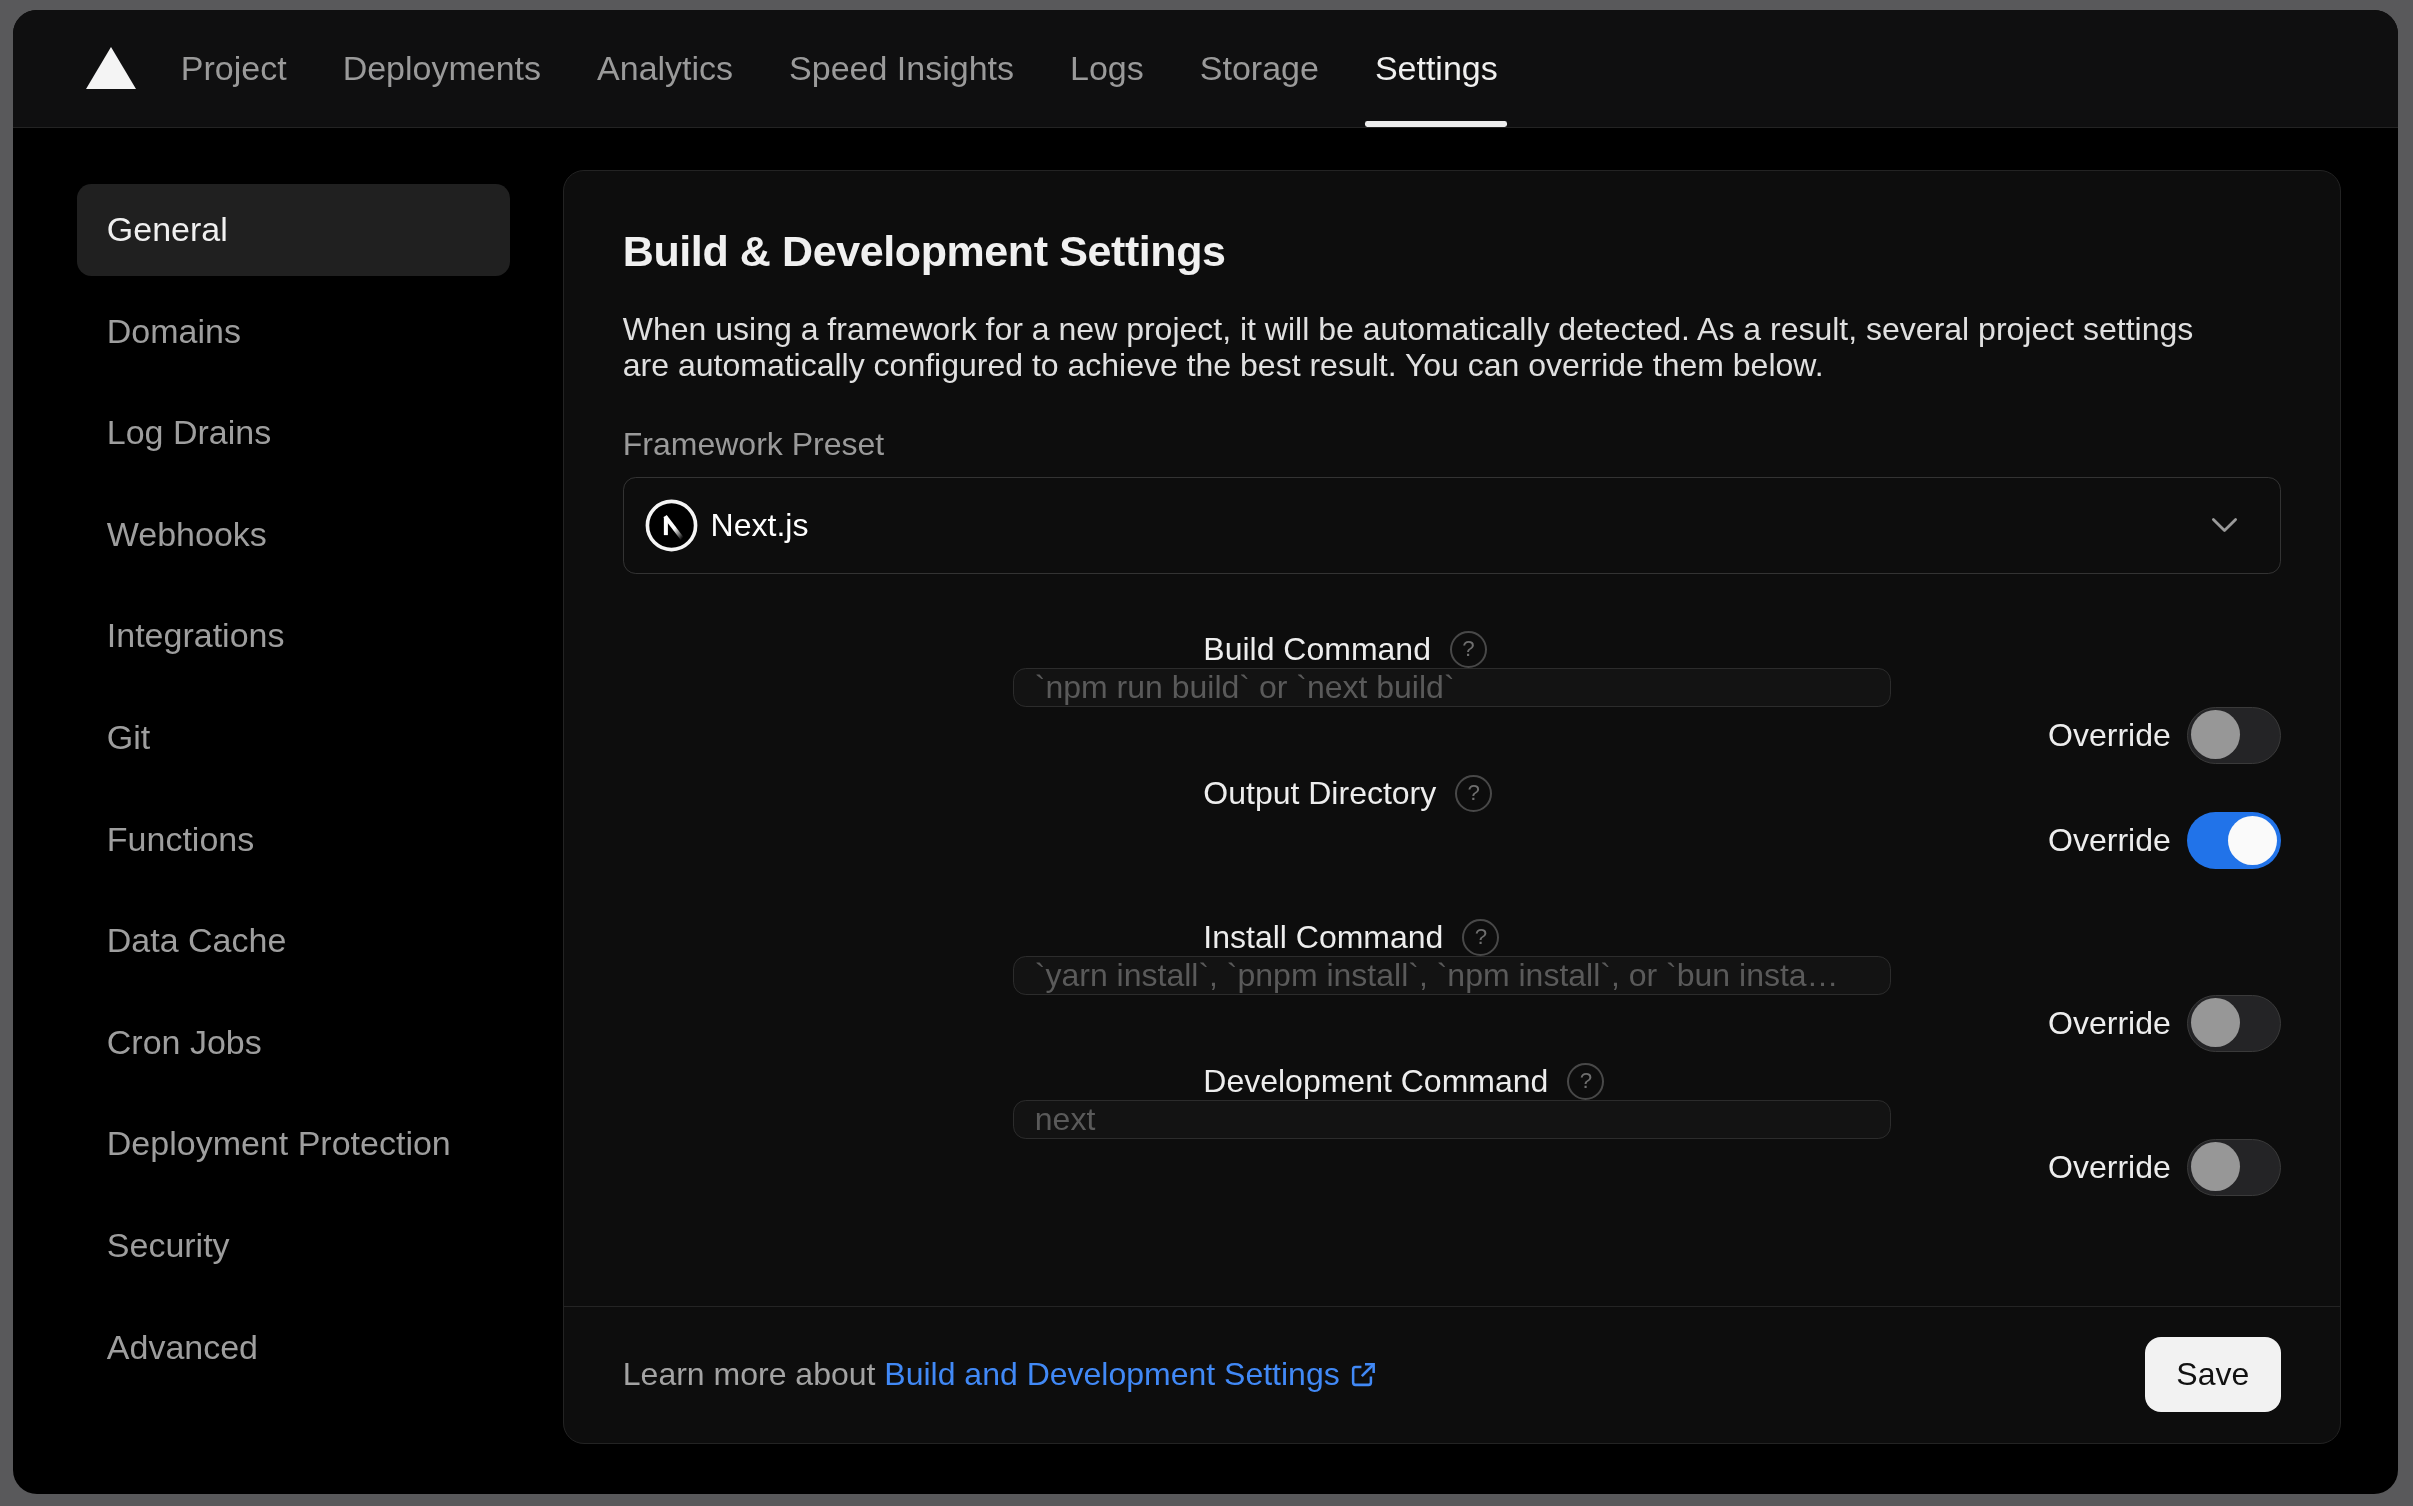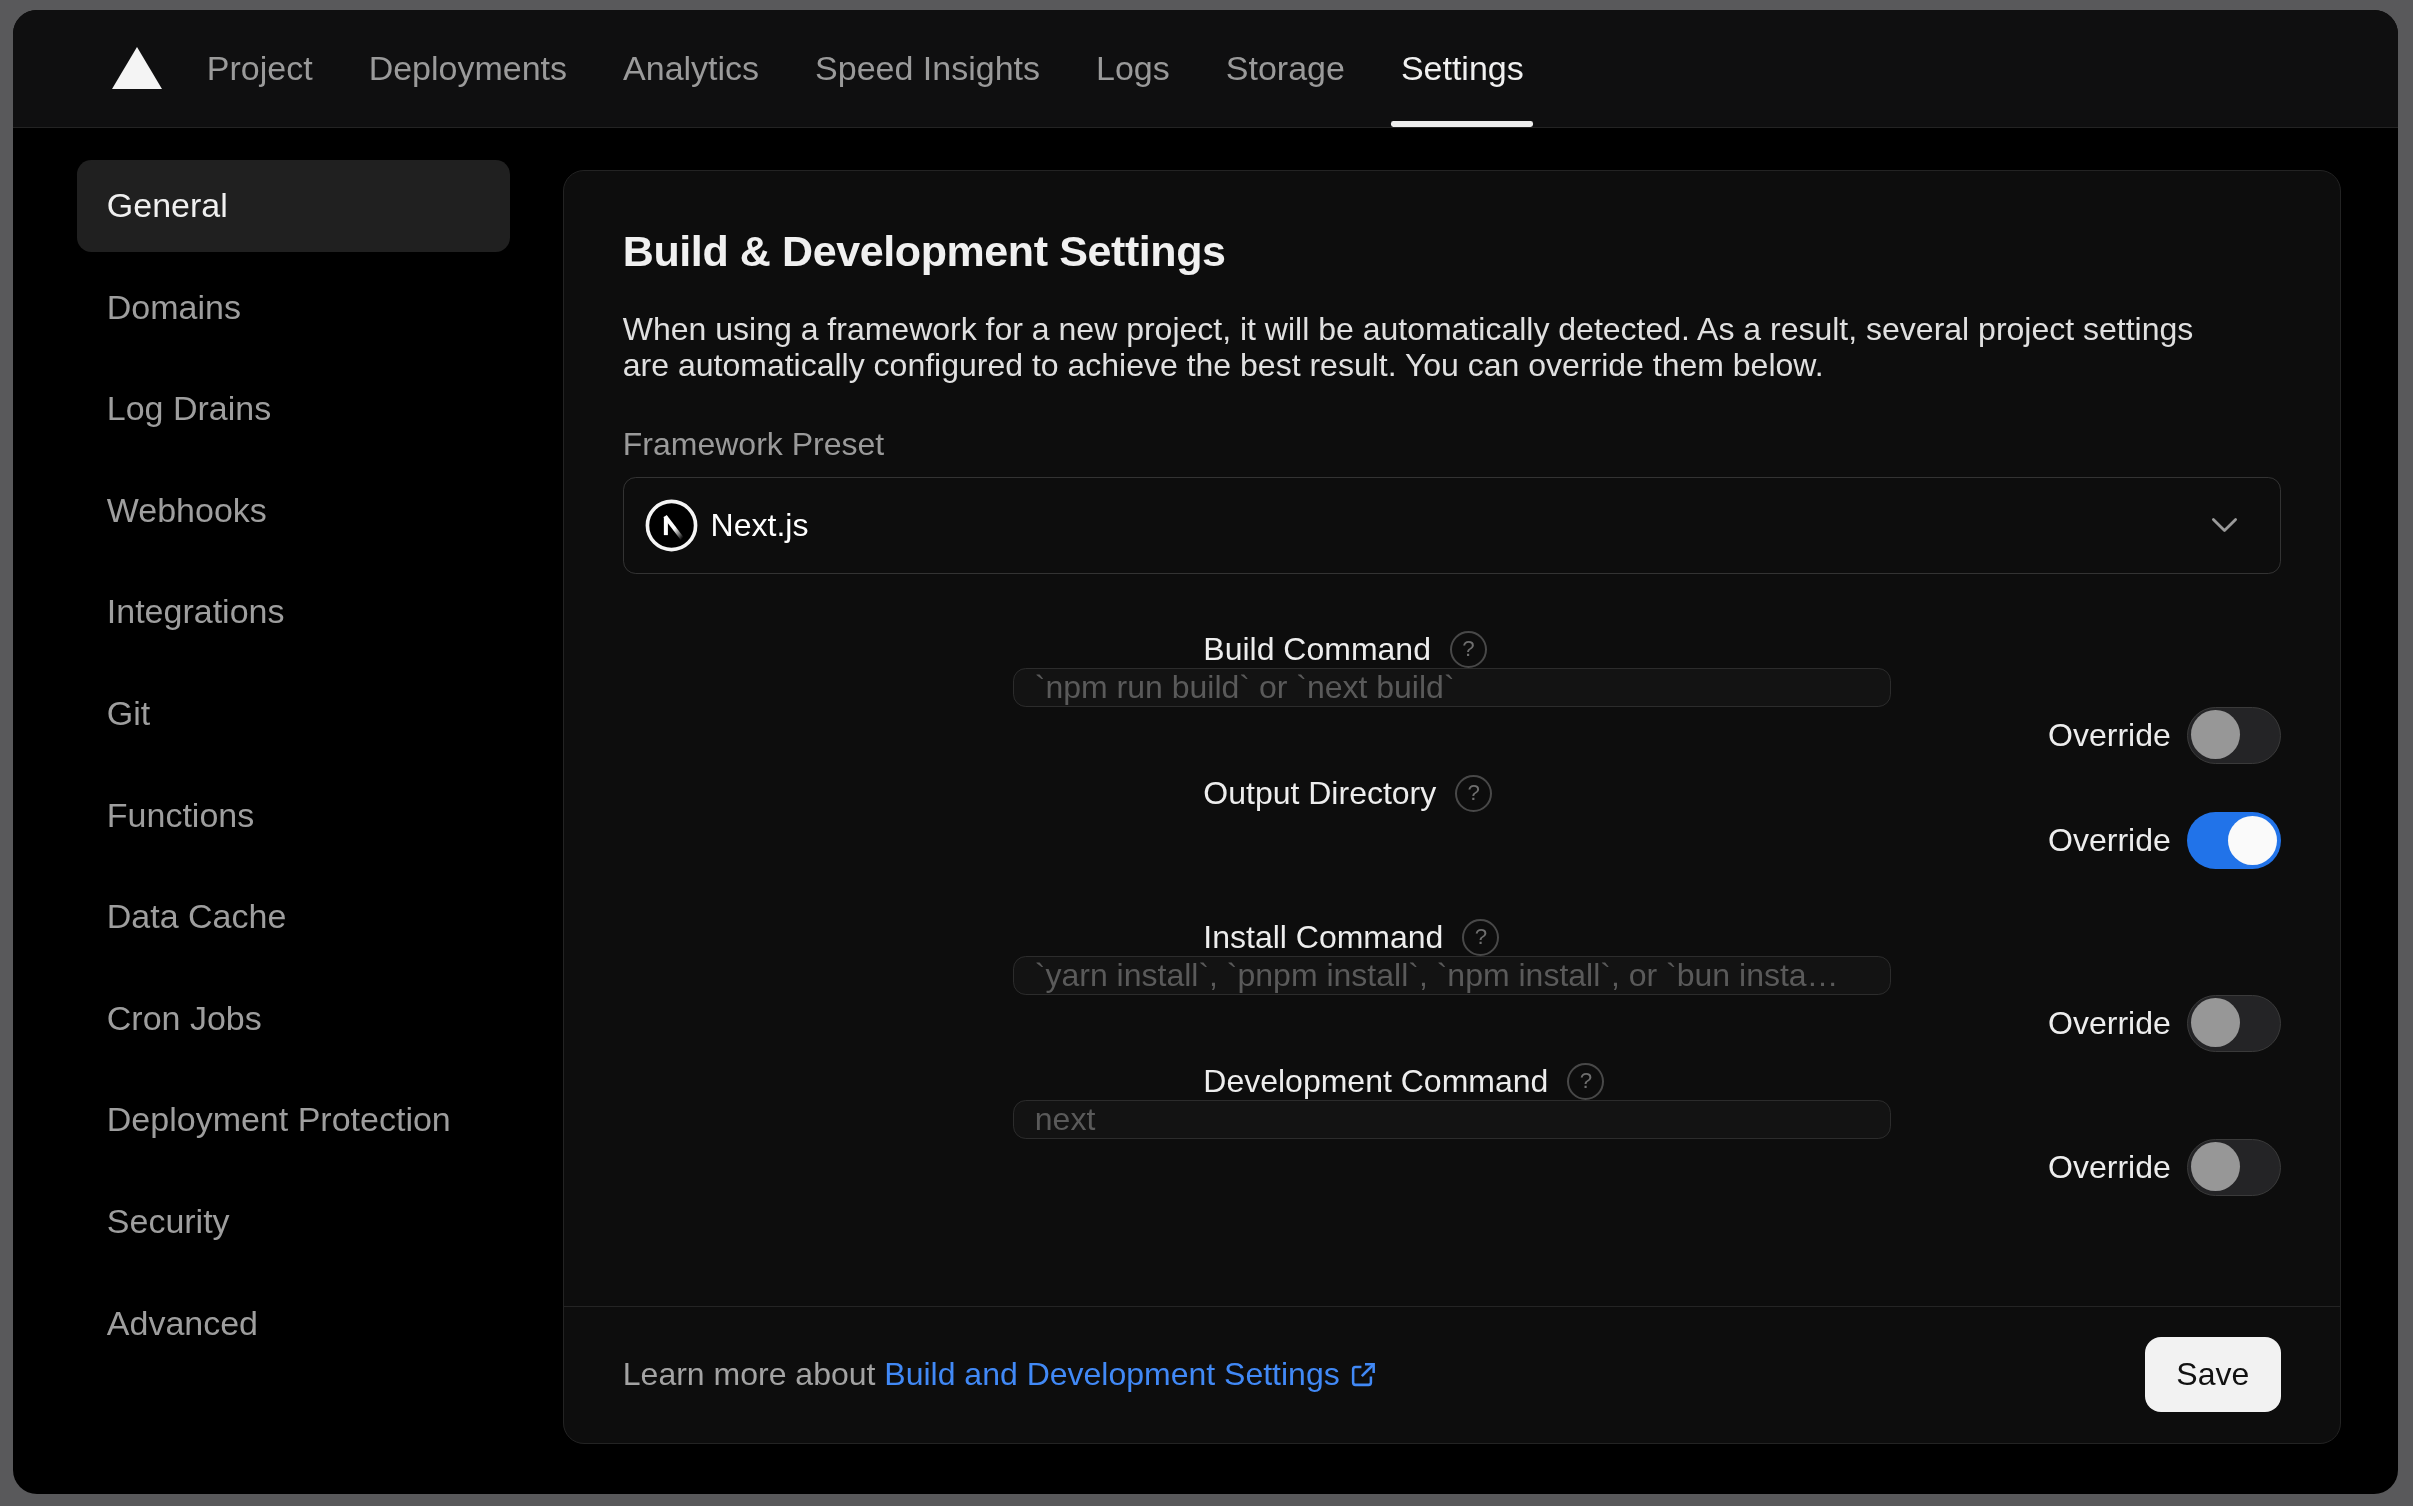--- a/index.html
+++ b/index.html
@@ -14,21 +14,21 @@
   .window {
     position:absolute; left:12.8px; top:9.6px;
     width:2385px; height:1484px;
     background:#000; border-radius:24px; overflow:hidden;
   }
   
   .nav {
     height:118px; background:#0f0f10;
     border-bottom:1.6px solid #232323;
     display:flex; align-items:center;
-    padding-left:99px;
+    padding-left:73px;
   }
   .logo-triangle {
     width:0; height:0;
     border-left:25px solid transparent;
     border-right:25px solid transparent;
     border-bottom:42px solid #f4f4f4;
     margin-right:45px;
   }
   .nav-tabs { display:flex; height:100%; gap:56px; }
   .nav-tab {
@@ -40,21 +40,21 @@
   .nav-tab .underline {
     display:none;
   }
   .nav-tab.active .underline {
     display:block; position:absolute;
     left:-9.6px; right:-9.6px; bottom:0; height:5.6px;
     background:#ededed; border-radius:2.4px;
   }
   
   .content { position:relative; height:1365px; }
-  .sidebar { position:absolute; left:64px; top:32px; width:433px; }
+  .sidebar { position:absolute; left:64px; top:56px; width:433px; }
   .side-item {
     height:92px; margin-bottom:9.6px;
     display:flex; align-items:center;
     padding-left:30px;
     font-size:34px; color:#9e9e9e;
     border-radius:14.4px; cursor:pointer; white-space:nowrap;
   }
   .side-item.active { background:#202020; color:#f0f0f0; }
   
   .card {

